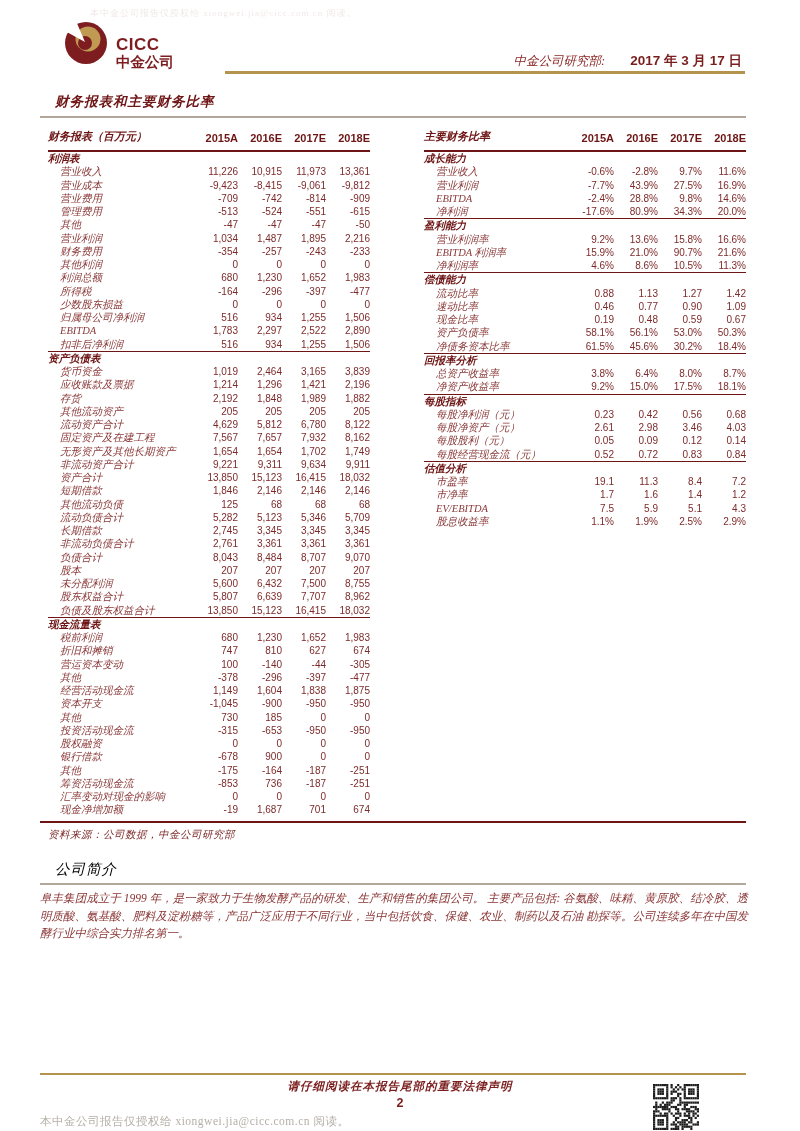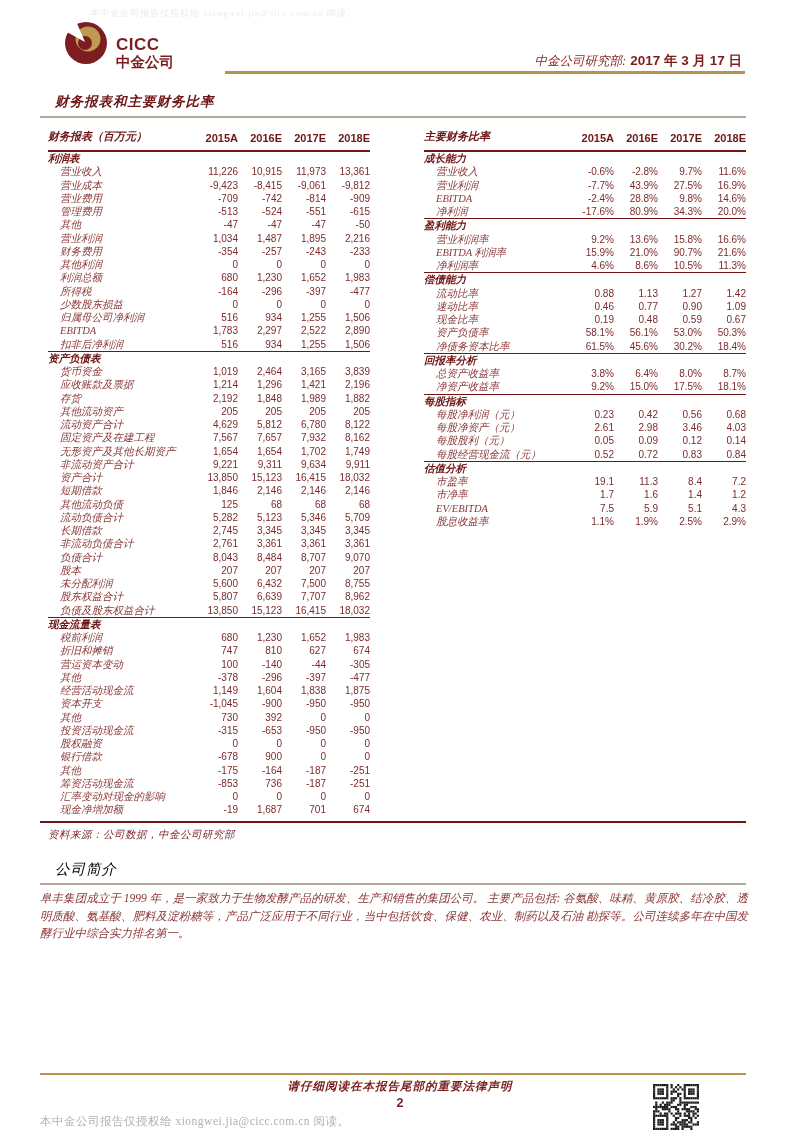--- a/index.html
+++ b/index.html
@@ -8,21 +8,21 @@
   
   .watermark-top{position:absolute;left:90px;top:7px;font-size:9px;color:rgba(190,140,140,0.22);
         letter-spacing:1px;white-space:nowrap;}
   .logo-wrap{position:absolute;left:64px;top:21px;display:flex;align-items:flex-end;}
   .logo-text{margin-left:8px;line-height:1;}
   .logo-en{font-family:"Liberation Sans",sans-serif;font-weight:bold;font-size:17px;color:#7d1d20;letter-spacing:.5px;}
   .logo-cn{font-family:Liberation Serif, serif;font-weight:bold;font-size:14.5px;color:#7d1d20;margin-top:2px;}
   .gold-rule-header{position:absolute;left:225px;top:71px;width:520px;height:2.5px;background:#b4944c;}
   .header-date{position:absolute;right:58px;top:51px;white-space:nowrap;}
   .dept-label{font-style:italic;font-size:12.5px;color:#8a2626;}
-  .date-text{font-family:"Liberation Sans",sans-serif;font-weight:bold;font-size:13.5px;color:#7a1d1d;margin-left:0;}
+  .date-text{font-family:"Liberation Sans",sans-serif;font-weight:bold;font-size:13.5px;color:#7a1d1d;margin-left:21px;}
   
   .section-title{position:absolute;left:55px;top:93px;font-style:italic;font-weight:bold;
         font-size:13.5px;color:#6e1515;letter-spacing:1px;}
   .rule-gray{position:absolute;left:40px;height:2px;background:#b3a79b;width:706px;}
   
   .fin-table{position:absolute;top:126px;width:322px;}
   .fin-table.left{left:48px;}
   .fin-table.right{left:424px;}
   .t-head{display:grid;grid-template-columns:1fr 44px 44px 44px 44px;align-items:end;
         border-bottom:2px solid #6e1515;padding-bottom:6px;height:18px;}
@@ -363,21 +363,21 @@
         <div class="t-row">
           <div class="t-label">资本开支</div>
           <div class="t-val">-1,045</div>
           <div class="t-val">-900</div>
           <div class="t-val">-950</div>
           <div class="t-val">-950</div>
         </div>
         <div class="t-row">
           <div class="t-label">其他</div>
           <div class="t-val">730</div>
-          <div class="t-val">392</div>
+          <div class="t-val">185</div>
           <div class="t-val">0</div>
           <div class="t-val">0</div>
         </div>
         <div class="t-row">
           <div class="t-label">投资活动现金流</div>
           <div class="t-val">-315</div>
           <div class="t-val">-653</div>
           <div class="t-val">-950</div>
           <div class="t-val">-950</div>
         </div>

